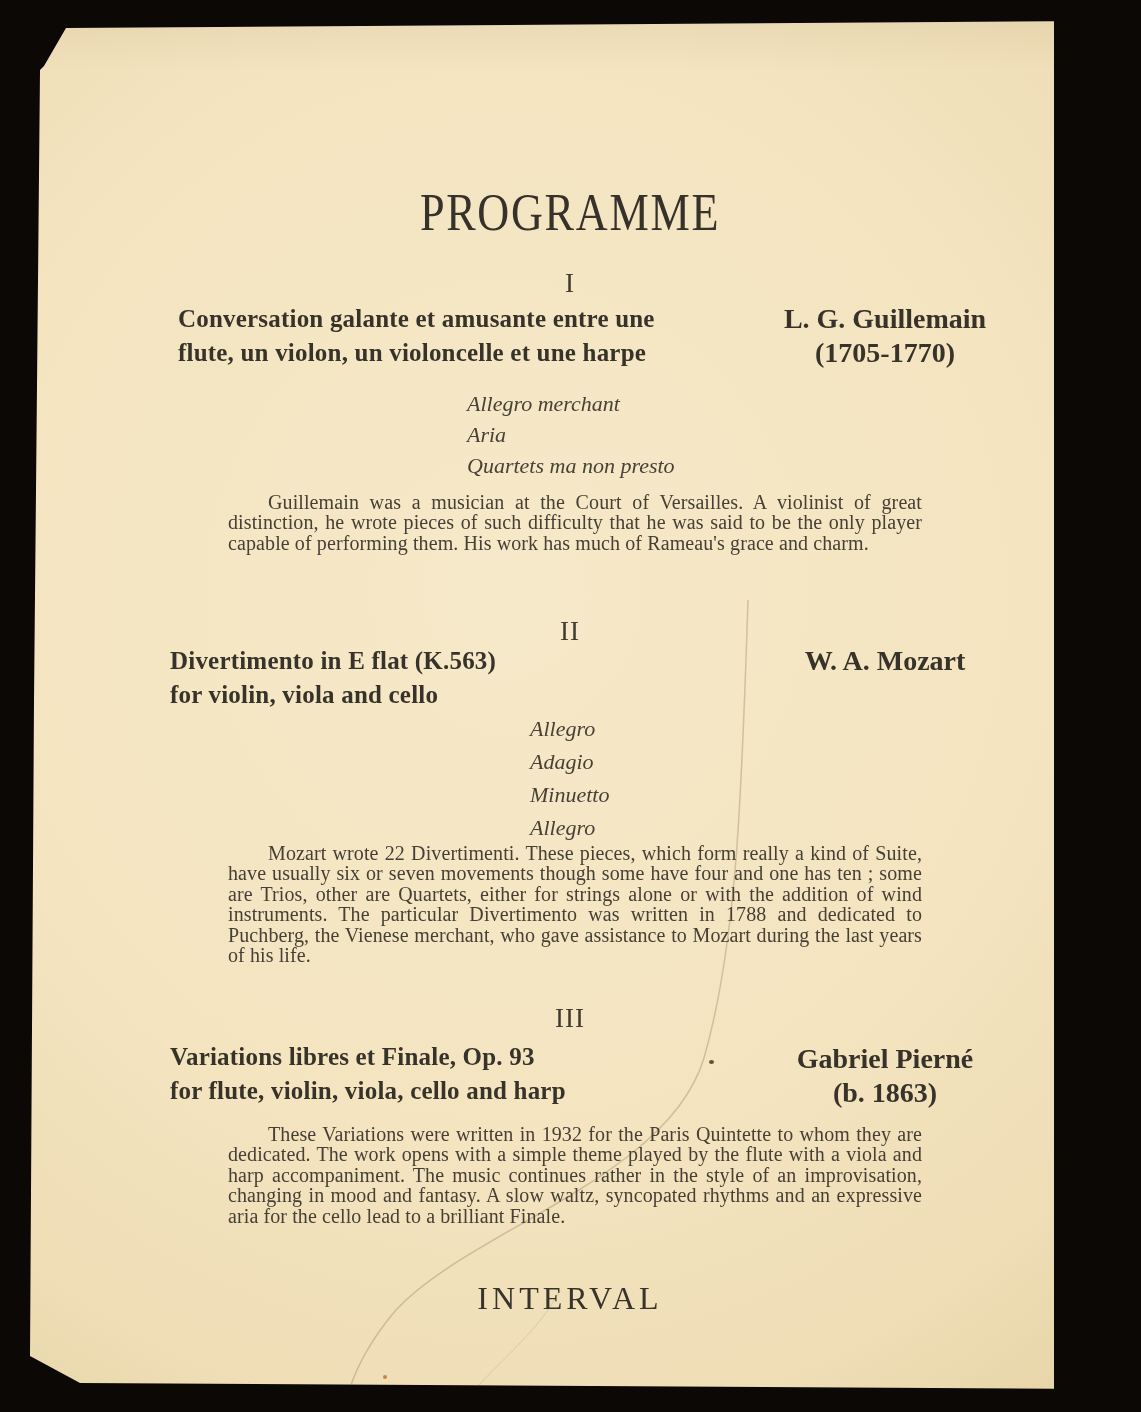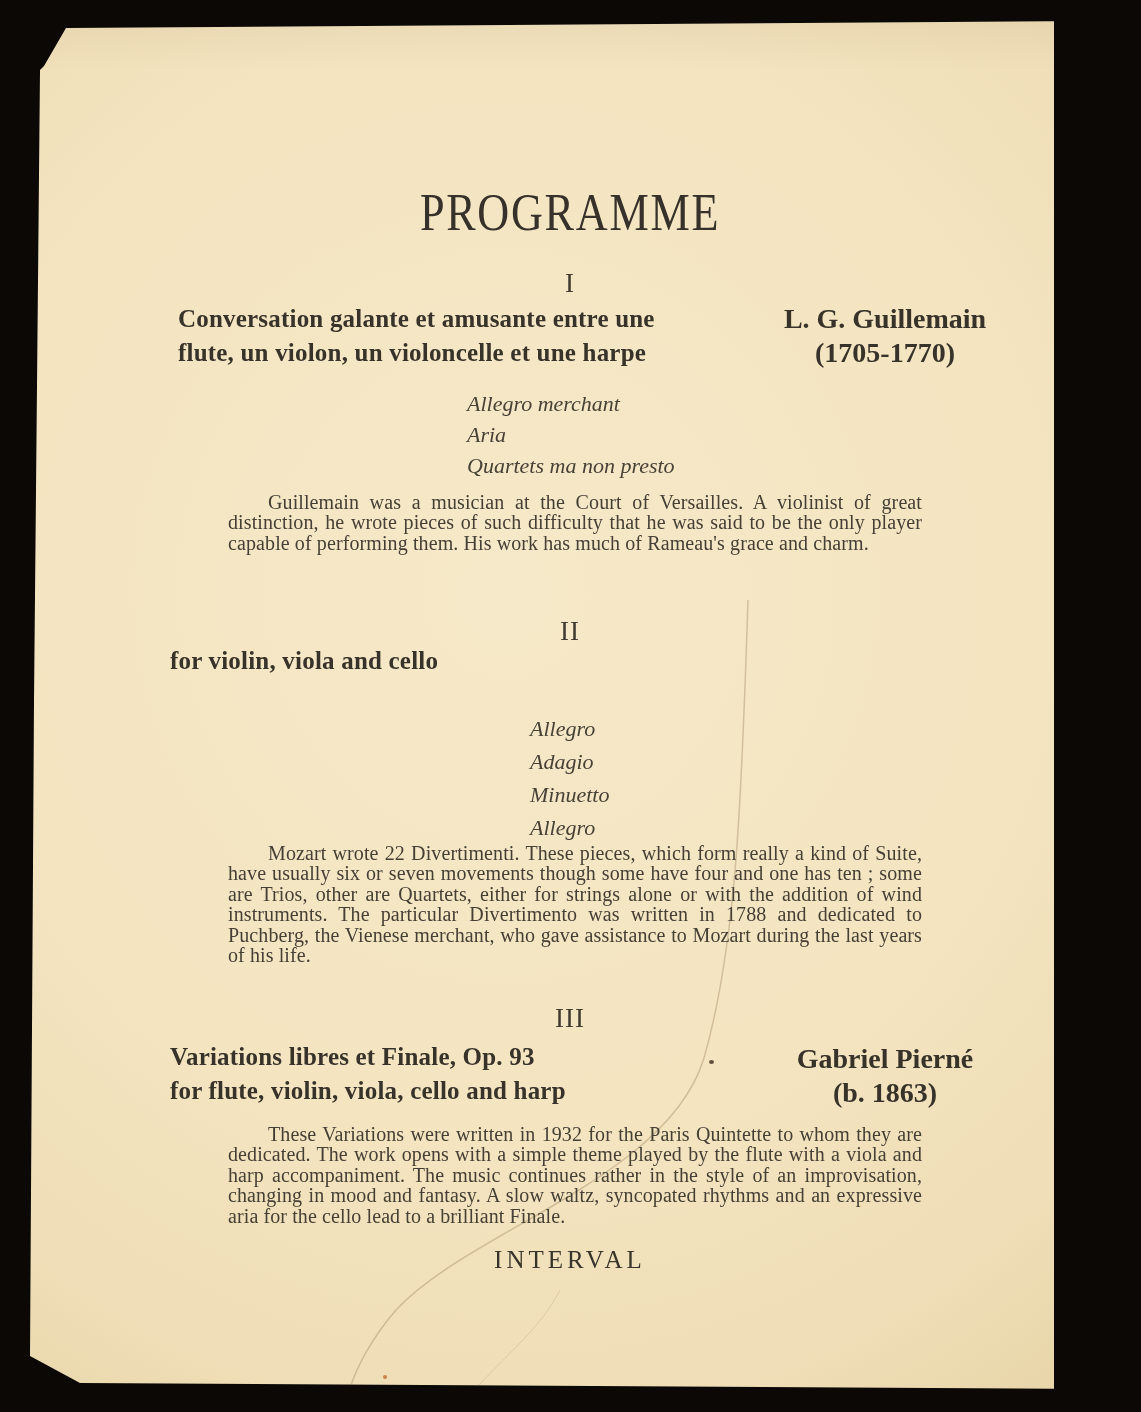--- a/index.html
+++ b/index.html
@@ -64,21 +64,21 @@
   .m1 { left:467px; top:388px; line-height:31px; }
   .m2 { left:530px; top:712px; line-height:33px; }
 
   .note {
     left:228px; width:694px; margin:0;
     font-size:20px; line-height:20.4px; text-align:justify; text-indent:40px;
     color:#453f35; letter-spacing:.1px;
   }
   .p1 { top:492px; } .p2 { top:843px; } .p3 { top:1124px; }
 
-  .interval { top:1246px; font-size:25px; letter-spacing:4px; color:#39342b; }
+  .interval { top:1280px; font-size:32px; letter-spacing:4px; color:#39342b; }
 </style>
 </head>
 <body>
 
 <div class="stage">
   <div class="paper">
 
     <div class="fold-shade"></div>
 
     <svg class="crease-svg" width="1141" height="1412" viewBox="0 0 1141 1412">
@@ -103,23 +103,25 @@
     </div>
     <div class="txt movements m1">
       <div>Allegro merchant</div>
       <div>Aria</div>
       <div>Quartets ma non presto</div>
     </div>
     <p class="txt note p1">Guillemain was a musician at the Court of Versailles.  A violinist of great distinction, he wrote pieces of such difficulty that he was said to be the only player capable of performing them.  His work has much of Rameau's grace and charm.</p>
 
     <div class="txt center numeral n2">II</div>
     <div class="txt work w2">
+      <div>Divertimento in E flat (K.563)</div>
       <div>for violin, viola and cello</div>
     </div>
     <div class="txt composer c2">
+      <div>W. A. Mozart</div>
     </div>
     <div class="txt movements m2">
       <div>Allegro</div>
       <div>Adagio</div>
       <div>Minuetto</div>
       <div>Allegro</div>
     </div>
     <p class="txt note p2">Mozart wrote 22 Divertimenti.  These pieces, which form really a kind of Suite, have usually six or seven movements though some have four and one has ten ; some are Trios, other are Quartets, either for strings alone or with the addition of wind instruments.  The particular Divertimento was written in 1788 and dedicated to Puchberg, the Vienese merchant, who gave assistance to Mozart during the last years of his life.</p>
 
     <div class="txt center numeral n3">III</div>

